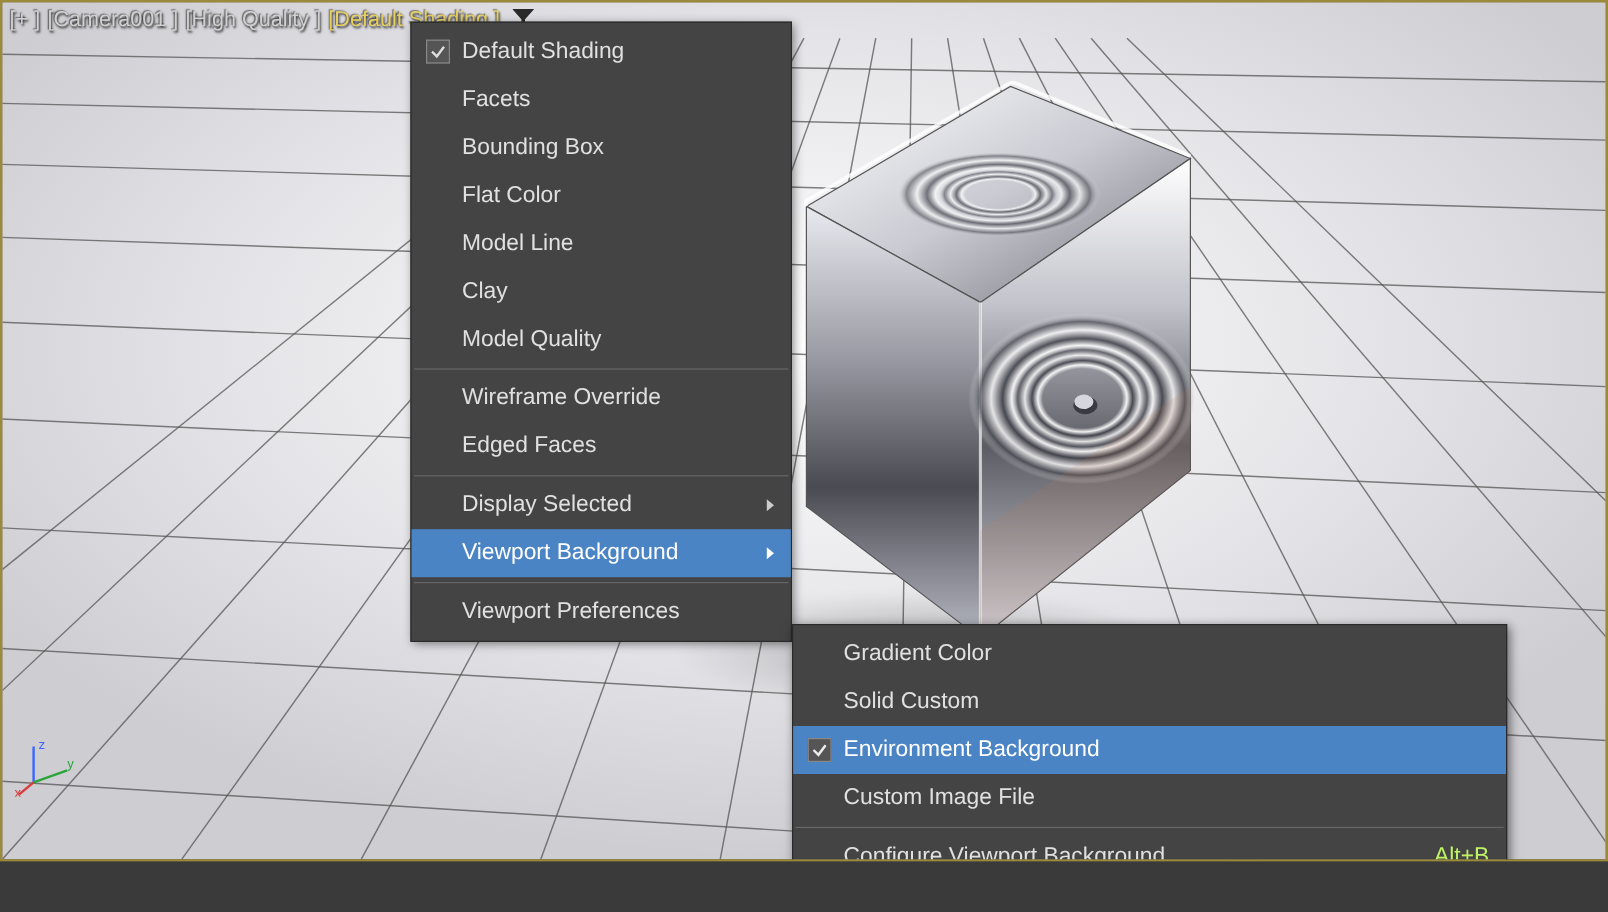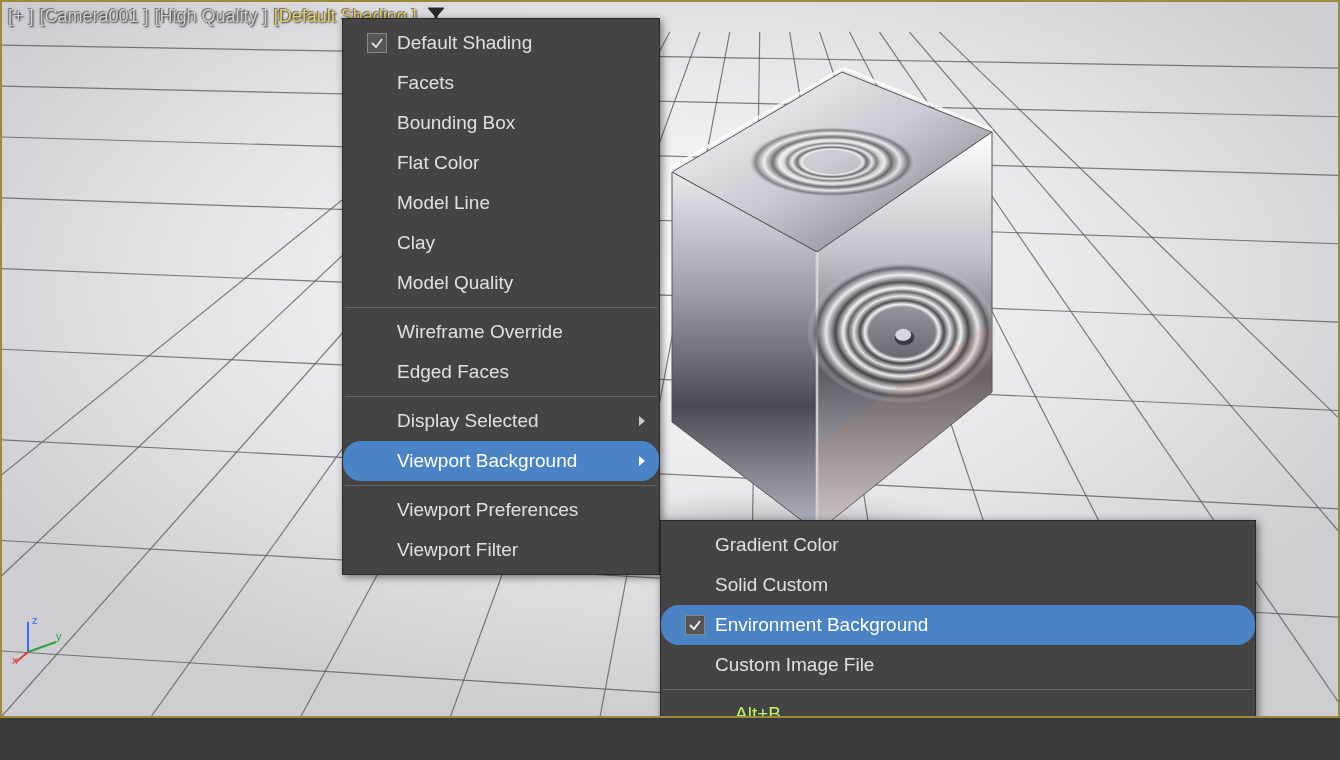--- a/index.html
+++ b/index.html
@@ -59,27 +59,27 @@
     box-shadow: 2px 2px 8px rgba(0,0,0,0.5);
     z-index: 10;
     padding: 4px 0;
   }
   .menu1 { left: 340px; top: 16px; width: 318px; }
   .menu2 { left: 658px; top: 518px; width: 596px; }
   .menu-item {
     display: flex;
     align-items: center;
     height: 40px;
-    padding: 0 14px 0 22px;
+    padding: 0 14px 0 10px;
     color: #e0e0e0;
     font-size: 19px;
     cursor: pointer;
     white-space: nowrap;
   }
-  .menu-item.highlight { background: #4a84c4; color: #fff; border-radius: 18px; }
+  .menu-item.highlight { background: #4a84c4; color: #fff; }
   .menu-item .check {
     width: 26px; height: 22px;
     display: flex; align-items: center; justify-content: center;
     margin-right: 6px;
     flex-shrink: 0;
   }
   .menu-item .check.box {
     width: 20px; height: 20px;
     border: 1px solid #888;
     background: #555;
@@ -286,24 +286,20 @@
     <div class="menu-item highlight">
         <span class="check"></span>
         <span class="label">Viewport Background</span>
         <span class="arrow"></span>
       </div>
     <div class="menu-sep"></div>
     <div class="menu-item">
         <span class="check"></span>
         <span class="label">Viewport Preferences</span>
       </div>
-    <div class="menu-item">
-        <span class="check"></span>
-        <span class="label">Viewport Filter</span>
-      </div>
   </div>
 
   <div class="menu menu2">
     <div class="menu-item">
         <span class="check"></span>
         <span class="label">Gradient Color</span>
       </div>
     <div class="menu-item">
         <span class="check"></span>
         <span class="label">Solid Custom</span>
@@ -316,19 +312,22 @@
       </span>
       <span class="label">Environment Background</span>
     </div>
     <div class="menu-item">
         <span class="check"></span>
         <span class="label">Custom Image File</span>
       </div>
     <div class="menu-sep"></div>
     <div class="menu-item">
       <span class="check"></span>
+      <span class="label">
+        <span>Configure Viewport </span><span class="under">B</span><span>ackground...</span>
+      </span>
       <span class="shortcut">Alt+B</span>
     </div>
   </div>
 
 </div>
 
 <div class="bottom-bar"></div>
 
 </body></html>

